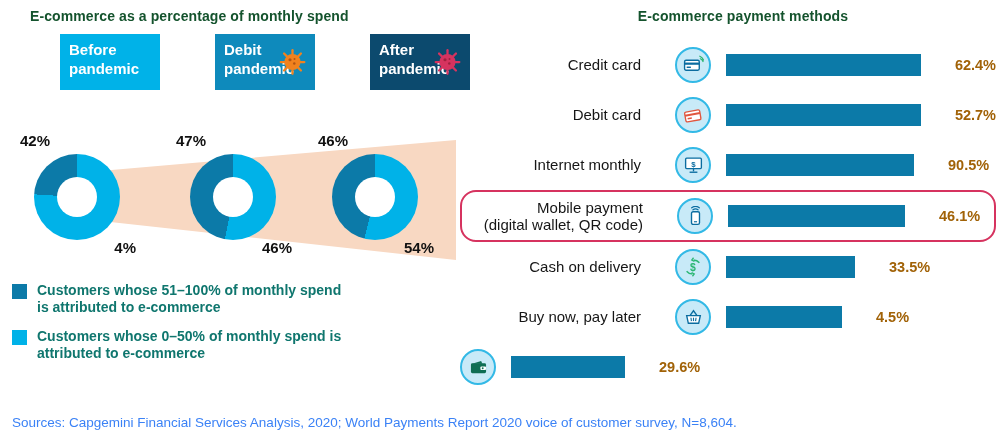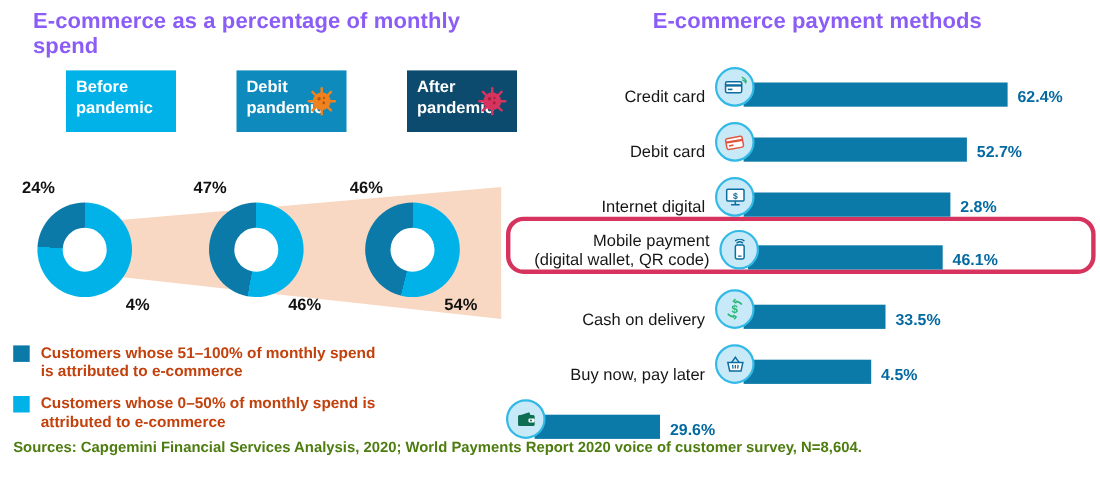--- a/index.html
+++ b/index.html
@@ -1,20 +1,20 @@
 <!DOCTYPE html>
 <html><head>
 <meta charset="utf-8">
 <style>
   * { margin:0; padding:0; box-sizing:border-box; }
   html,body { background:#ffffff; }
   body { font-family:"Liberation Sans", sans-serif; }
   .canvas { position:relative; width:1000px; height:440px; background:#ffffff; overflow:hidden; }
 
-  .section-title { font-size:20px; font-weight:700; color:#8b5cf6; letter-spacing:.1px; }
+  .section-title { font-size:14px; font-weight:700; color:#14532d; letter-spacing:.1px; }
 
   
   .left-section { position:absolute; left:12px; top:8px; width:440px; }
   .left-section .section-title { margin:0 0 10px 18px; }
   .phases { display:flex; gap:7px; }
   .phase { width:140px; height:56px; position:relative; padding:7px 9px; color:#fff;
            font-size:15px; font-weight:700; line-height:1.25;margin-left:48px; }
   .phase-label { display:block; width:82px; }
   .virus { position:absolute; right:9px; top:50%; transform:translateY(-50%); }
 
@@ -24,38 +24,38 @@
   .donut-wrap { position:absolute; top:8px; width:86px; height:86px; z-index:1; }
   .donut { width:86px; height:86px; border-radius:50%; position:relative; }
   .donut::after { content:""; position:absolute; inset:23px; border-radius:50%; background:#fff; }
   .pct { position:absolute; font-size:15px; font-weight:700; color:#111; white-space:nowrap; }
   .pct-top { top:-22px; left:-14px; }
   .pct-bot { bottom:-16px; right:-16px; }
 
   .legend { margin-top:4px; }
   .legend-item { display:flex; gap:10px; margin-bottom:12px; }
   .swatch { width:15px; height:15px; flex:0 0 15px; margin-top:2px; }
-  .legend-text { font-size:14px; font-weight:600; color:#c2410c; width:305px; line-height:1.22; }
+  .legend-text { font-size:14px; font-weight:600; color:#0f766e; width:305px; line-height:1.22; }
 
   
   .right-section { position:absolute; left:460px; top:8px; width:536px; }
   .right-section .section-title { text-align:center; padding-left:30px; margin-bottom:16px; }
   .pm-rows { margin-top:0; }
-  .pm-row { display:flex; align-items:flex-end; height:50px; }
-  .pm-row.highlight { border:4px solid #be185d; border-radius:16px; height:52px; }
+  .pm-row { display:flex; align-items:center; height:50px;gap:25px; }
+  .pm-row.highlight { border:2px solid #be185d; border-radius:16px; height:52px; }
   .pm-label { width:190px; flex:0 0 190px; text-align:right; font-size:15px; color:#161616;
               line-height:1.15; padding-right:9px; }
   .lbl-line { display:block; }
   .pm-icon { width:36px; height:36px; flex:0 0 36px; border-radius:50%; background:#c8eaf8;
              border:2px solid #33b9e6; display:flex; align-items:center; justify-content:center;
              position:relative; z-index:2; }
   .pm-bar { height:22px; margin-left:-10px; z-index:1; }
-  .pm-value { font-size:14.5px; font-weight:700; color:#0369a1; margin-left:9px; white-space:nowrap; }
-
-  .source-note { position:absolute; left:12px; bottom:26px; font-size:13.5px; font-weight:700; color:#4d7c0f; }
+  .pm-value { font-size:14.5px; font-weight:700; color:#a16207; margin-left:9px; white-space:nowrap; }
+
+  .source-note { position:absolute; left:12px; bottom:10px; font-size:13.5px; font-weight:400; color:#3b82f6; }
 </style>
 </head>
 <body>
 
 <div class="canvas">
 
   <section class="left-section">
     <h2 class="section-title">E-commerce as a percentage of monthly spend</h2>
     <div class="phases">
         <div class="phase" style="background: rgb(0, 178, 232);">
@@ -96,21 +96,21 @@
     <circle cx="12" cy="12" r="7.2" fill="#d6335f"></circle>
     <circle cx="9.8" cy="10" r="1.4" fill="rgba(60,0,0,0.35)"></circle>
     <circle cx="13.6" cy="13.4" r="1.1" fill="rgba(60,0,0,0.35)"></circle>
     <circle cx="13.8" cy="9.4" r="0.9" fill="rgba(60,0,0,0.35)"></circle>
   </svg>
         </div>
       </div>
     <div class="donut-area">
       <div class="flow-band" style="background: rgb(248, 216, 194);"></div>
     <div class="donut-wrap" style="left: 22px;">
-    <span class="pct pct-top">24%</span>
+    <span class="pct pct-top">42%</span>
     <div class="donut" style="background:conic-gradient(#00b2e8 0 76%, #0c7aa8 76% 100%)"></div>
     <span class="pct pct-bot">4%</span>
         </div>
         <div class="donut-wrap" style="left: 178px;">
     <span class="pct pct-top">47%</span>
     <div class="donut" style="background:conic-gradient(#00b2e8 0 53%, #0c7aa8 53% 100%)"></div>
     <span class="pct pct-bot">46%</span>
         </div>
         <div class="donut-wrap" style="left: 320px;">
     <span class="pct pct-top">46%</span>
@@ -159,32 +159,32 @@
       <rect x="2" y="7.8" width="14.5" height="2" fill="#e1563f"></rect>
       <rect x="4" y="11.3" width="4" height="1.4" fill="#e1563f"></rect>
     </g>
   </svg>
           </div>
     <div class="pm-bar" style="width:203px;background:#0c7aa8"></div>
     <div class="pm-value">52.7%</div>
         </div>
         <div class="pm-row">
     <div class="pm-label">
-            <span class="lbl-line">Internet digital</span>
+            <span class="lbl-line">Internet monthly</span>
           </div>
     <div class="pm-icon">
             <svg viewBox="0 0 20 20" width="21" height="21">
     <rect x="2.5" y="3" width="15" height="10" rx="1" fill="#fff" stroke="#0b6da0" stroke-width="1.3"></rect>
     <text x="10" y="11" font-size="7.5" font-weight="bold" text-anchor="middle" fill="#0b6da0" font-family="Liberation Sans, sans-serif">$</text>
     <line x1="10" y1="13" x2="10" y2="15.6" stroke="#0b6da0" stroke-width="1.3"></line>
     <line x1="6.3" y1="16.4" x2="13.7" y2="16.4" stroke="#0b6da0" stroke-width="1.3"></line>
   </svg>
           </div>
     <div class="pm-bar" style="width:188px;background:#0c7aa8"></div>
-    <div class="pm-value">2.8%</div>
+    <div class="pm-value">90.5%</div>
         </div>
         <div class="pm-row highlight" style="border-color: rgb(214, 51, 95);">
     <div class="pm-label">
             <span class="lbl-line">Mobile payment</span>
             <span class="lbl-line">(digital wallet, QR code)</span>
           </div>
     <div class="pm-icon">
             <svg viewBox="0 0 20 20" width="21" height="21">
     <rect x="6.2" y="5.5" width="7.6" height="12" rx="1.5" fill="#fff" stroke="#0b6da0" stroke-width="1.3"></rect>
     <line x1="8.5" y1="15" x2="11.5" y2="15" stroke="#0b6da0" stroke-width="1.1"></line>

